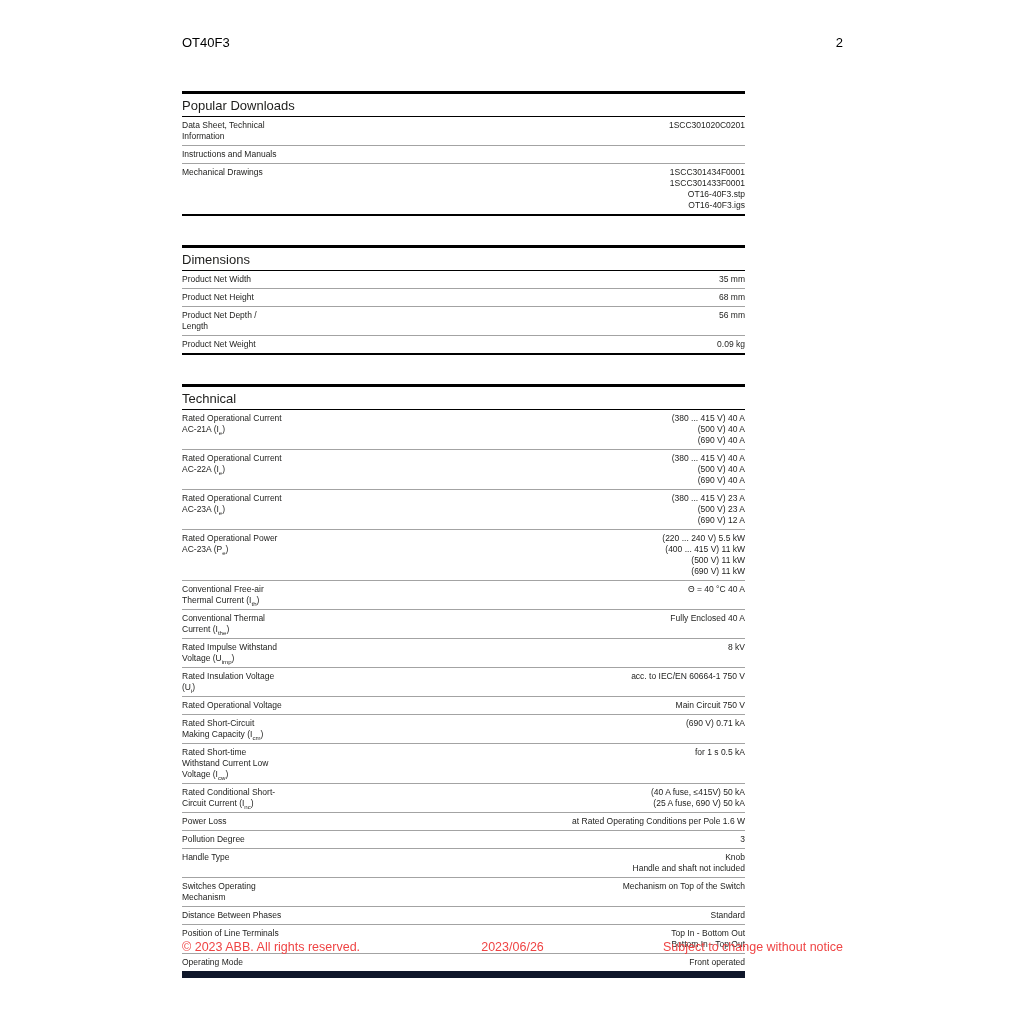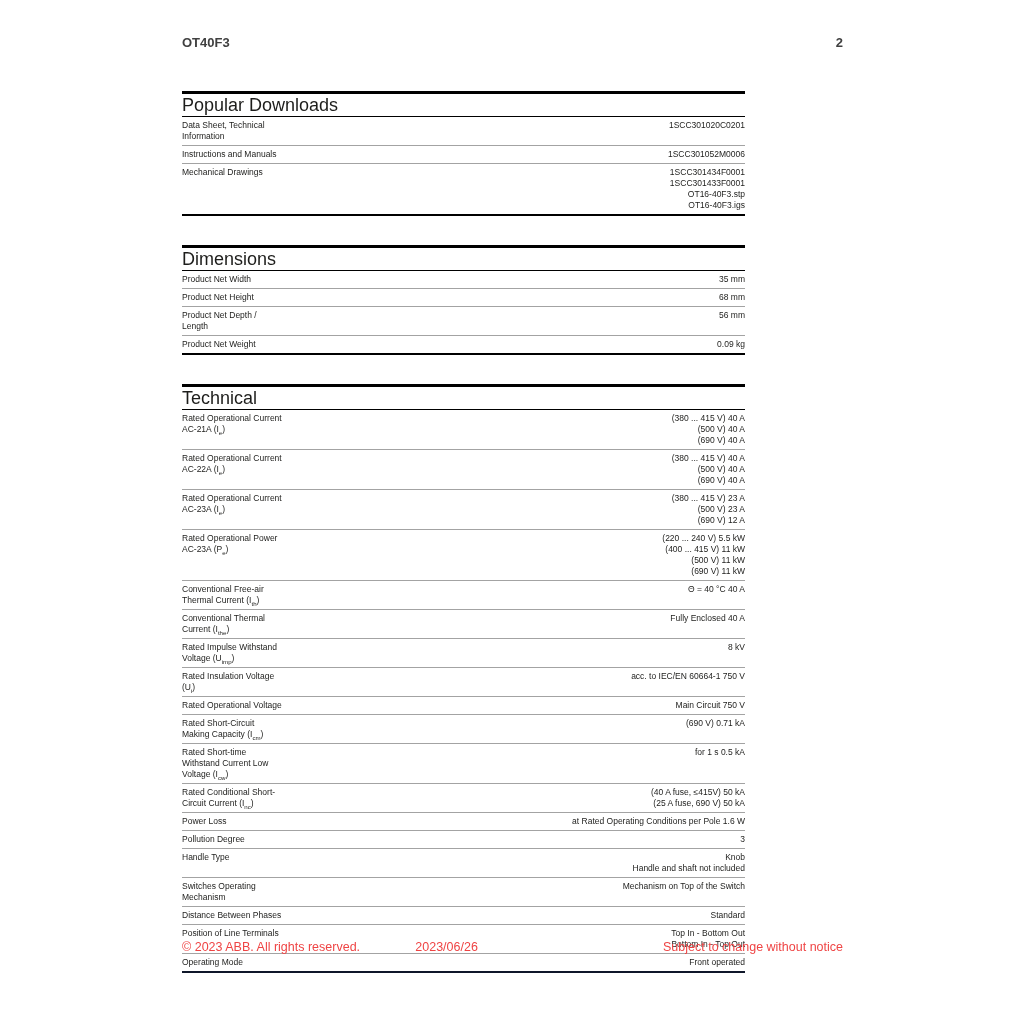--- a/index.html
+++ b/index.html
@@ -3,53 +3,53 @@
 <meta charset="utf-8">
 <style>
   * { margin: 0; padding: 0; box-sizing: border-box; }
   html, body { width: 1024px; height: 1024px; background: #ffffff; overflow: hidden; }
   body { font-family: "Liberation Sans", sans-serif; color: #1d1d1b; }
 
   
   .page-header {
     position: absolute; left: 182px; top: 36px; width: 661px;
     display: flex; justify-content: space-between;
-    font-size: 13px; color: #404040; line-height: 14px; font-weight: bold;
+    font-size: 13px; color: #000000; line-height: 14px;
   }
 
   
   .sections { position: absolute; left: 182px; top: 91px; width: 563px; }
 
   .section { margin-bottom: 29px; }
   .section-topbar { border-top: 3px solid #000; }
   .section-title {
-    font-size: 18px; color: #1d1d1b; padding: 4px 0 3px 0; line-height: 15px;
+    font-size: 13px; color: #1d1d1b; padding: 4px 0 3px 0; line-height: 15px;
   }
   .section-title-rule { border-top: 1.5px solid #000; }
 
   .trow {
     display: flex; justify-content: space-between; align-items: flex-start;
     padding: 3px 0; border-bottom: 1px solid #a3a3a3;
     font-size: 8.5px; line-height: 11px;
   }
   .trow .cell-label { width: 150px; white-space: normal; }
   .trow .cell-value { flex: 1; text-align: right; }
   .cell-value .vline { display: block; }
   sub { font-size: 0.72em; line-height: 0; }
 
   .section.endline-black .trow:last-child { border-bottom: 2px solid #000; gap: 12px; }
-  .section.endline-gray  .trow:last-child { border-bottom: 2px solid #0f172a; }
+  .section.endline-gray  .trow:last-child { border-bottom: 7px solid #0f172a; }
 
   
   .page-footer {
     position: absolute; left: 182px; top: 940px; width: 661px;
     display: flex; font-size: 12.5px; color: #ef4444; line-height: 15px;
   }
   .page-footer .f-left  { flex: 1.2; text-align: left; }
-  .page-footer .f-mid   { flex: 1;   }
+  .page-footer .f-mid   { flex: 1;   text-align: center; }
   .page-footer .f-right { flex: 1.2; text-align: right; }
 </style>
 </head>
 <body>
 
 <div class="page-header">
   <span>OT40F3</span>
   <span>2</span>
 </div>
 
@@ -59,23 +59,20 @@
       <div class="section-title">Popular Downloads</div>
       <div class="section-title-rule"></div>
       <div class="trow">
         <div class="cell-label">Data Sheet, Technical<br>Information</div>
         <div class="cell-value">
           <span class="vline">1SCC301020C0201</span>
         </div>
       </div>
       <div class="trow">
         <div class="cell-label">Instructions and Manuals</div>
-        <div class="cell-value">
-          <span class="vline">1SCC301052M0006</span>
-        </div>
       </div>
       <div class="trow">
         <div class="cell-label">Mechanical Drawings</div>
         <div class="cell-value">
           <span class="vline">1SCC301434F0001</span>
           <span class="vline">1SCC301433F0001</span>
           <span class="vline">OT16-40F3.stp</span>
           <span class="vline">OT16-40F3.igs</span>
         </div>
       </div>

